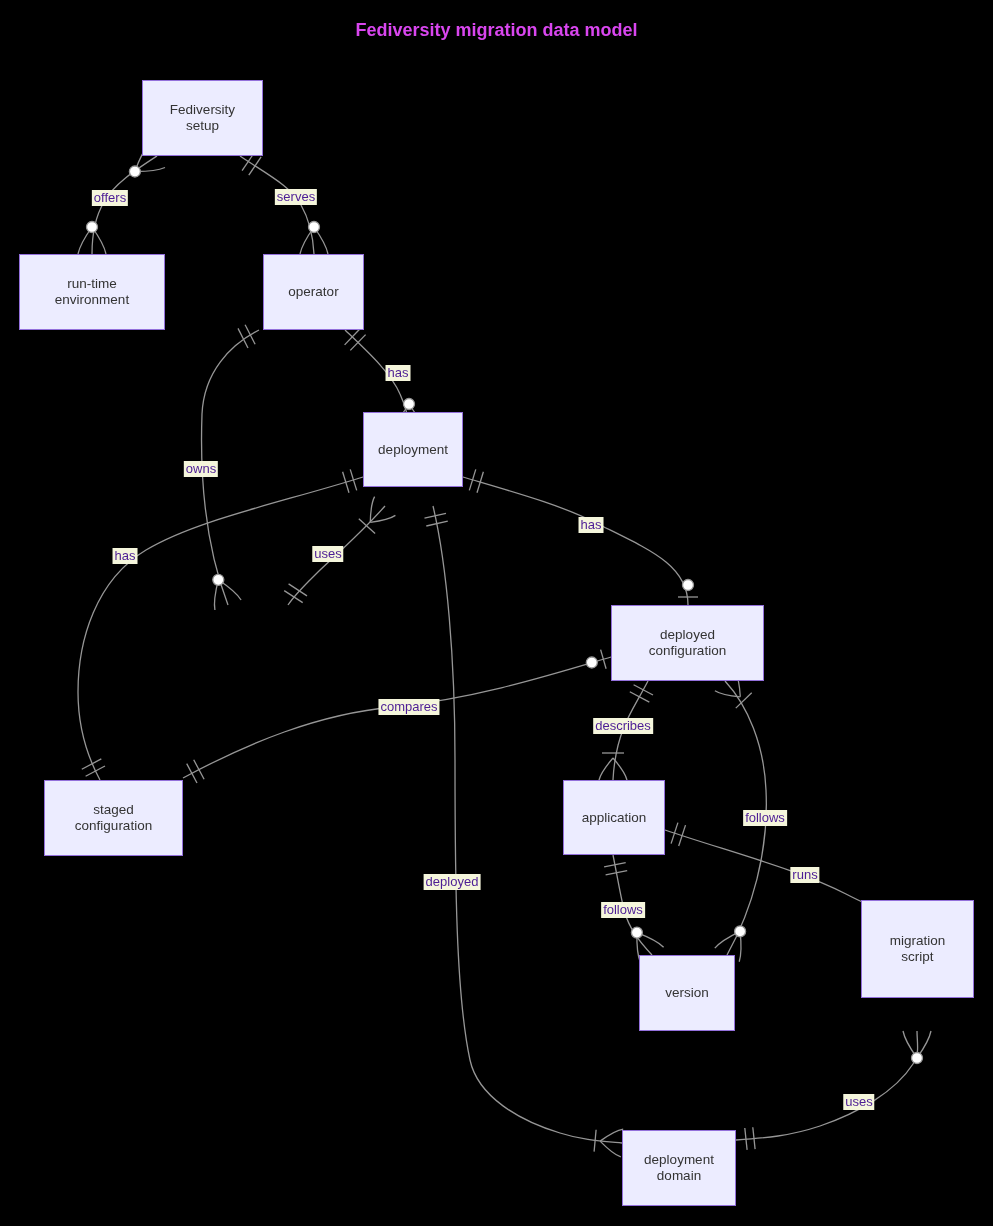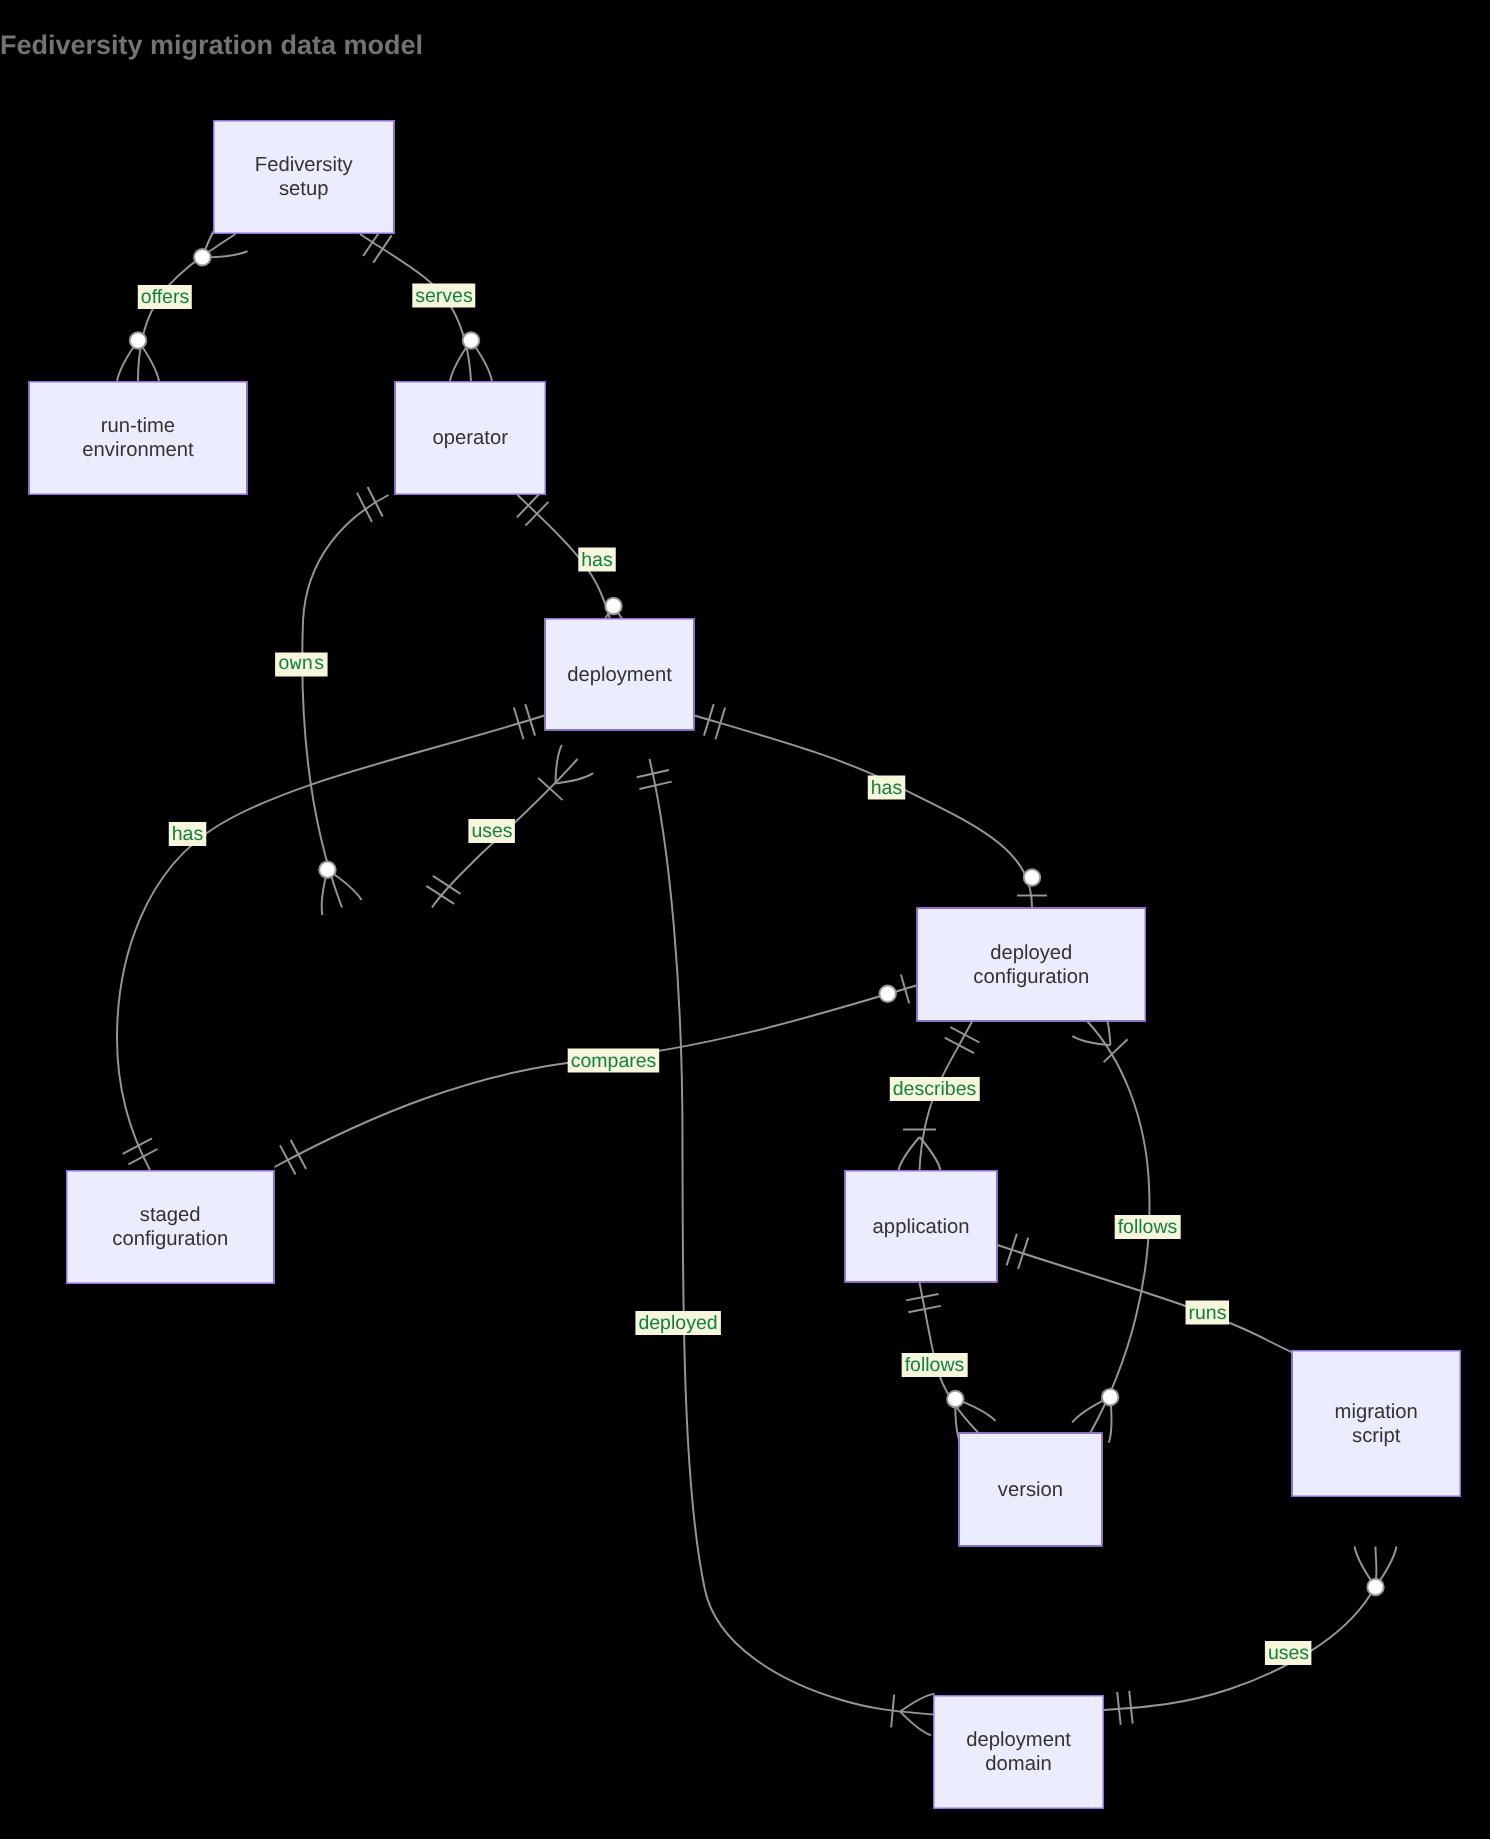--- a/index.html
+++ b/index.html
@@ -1,27 +1,27 @@
 <!DOCTYPE html>
 <html><head>
 <meta charset="utf-8">
 <style>
   html,body{margin:0;padding:0;background:#000;}
   .stage{position:relative;width:993px;height:1226px;background:#000;overflow:hidden;
          font-family:"Liberation Sans",sans-serif;}
-  .diagram-title{position:absolute;top:20px;left:0;width:100%;text-align:left;
-         font-size:18px;font-weight:bold;color:#737373;}
+  .diagram-title{position:absolute;top:20px;left:0;width:100%;text-align:center;
+         font-size:18px;font-weight:bold;color:#d946ef;}
   svg.edge-layer{position:absolute;left:0;top:0;}
   svg.edge-layer path{fill:none;stroke:#969696;stroke-width:1.3px;}
   svg.edge-layer circle.mcirc{fill:#ffffff;stroke:#969696;stroke-width:1.3px;}
   .entity{position:absolute;box-sizing:border-box;display:flex;align-items:center;justify-content:center;
          background:#ECECFF;border:1.4px solid #9370DB;color:#333;font-size:13.5px;
          text-align:center;padding:20px;line-height:1.15;}
   .edge-label{position:absolute;transform:translate(-50%,-50%);background:#f5f6dc;
-         color:#15803d;font-size:13px;padding:0 2px 1px 2px;white-space:nowrap;}
+         color:#4c1d95;font-size:13px;padding:0 2px 1px 2px;white-space:nowrap;}
 </style>
 </head>
 <body>
 
 <div class="stage">
   <div class="diagram-title">Fediversity migration data model</div>
 
   <svg class="edge-layer" id="edge-layer" width="993" height="1226" viewBox="0 0 993 1226">
       <g>
         <path d="M 157,156 C 134,171 114,184 104,202 C 95,217 92,234 92,254"></path>
@@ -142,21 +142,21 @@
   <div class="entity" style="left:363px;top:412px;width:100px;height:75px;">deployment</div>
   <div class="entity" style="left:611px;top:605px;width:153px;height:76px;">deployed configuration</div>
   <div class="entity" style="left:44px;top:780px;width:139px;height:76px;">staged configuration</div>
   <div class="entity" style="left:563px;top:780px;width:102px;height:75px;">application</div>
   <div class="entity" style="left:639px;top:955px;width:96px;height:76px;">version</div>
   <div class="entity" style="left:861px;top:900px;width:113px;height:98px;">migration script</div>
   <div class="entity" style="left:622px;top:1130px;width:114px;height:76px;">deployment domain</div>
 
   <span class="edge-label" style="left:110px;top:198px;">offers</span>
   <span class="edge-label" style="left:296px;top:197px;">serves</span>
-  <span class="edge-label" style="left:201px;top:443px;font-family:Liberation Mono, monospace;">owns</span>
+  <span class="edge-label" style="left:201px;top:469px;">owns</span>
   <span class="edge-label" style="left:398px;top:373px;">has</span>
   <span class="edge-label" style="left:328px;top:554px;">uses</span>
   <span class="edge-label" style="left:125px;top:556px;">has</span>
   <span class="edge-label" style="left:591px;top:525px;">has</span>
   <span class="edge-label" style="left:393px;top:707px;margin-left:16px;">compares</span>
   <span class="edge-label" style="left:623px;top:726px;">describes</span>
   <span class="edge-label" style="left:765px;top:818px;">follows</span>
   <span class="edge-label" style="left:623px;top:910px;">follows</span>
   <span class="edge-label" style="left:805px;top:875px;">runs</span>
   <span class="edge-label" style="left:452px;top:882px;">deployed</span>

